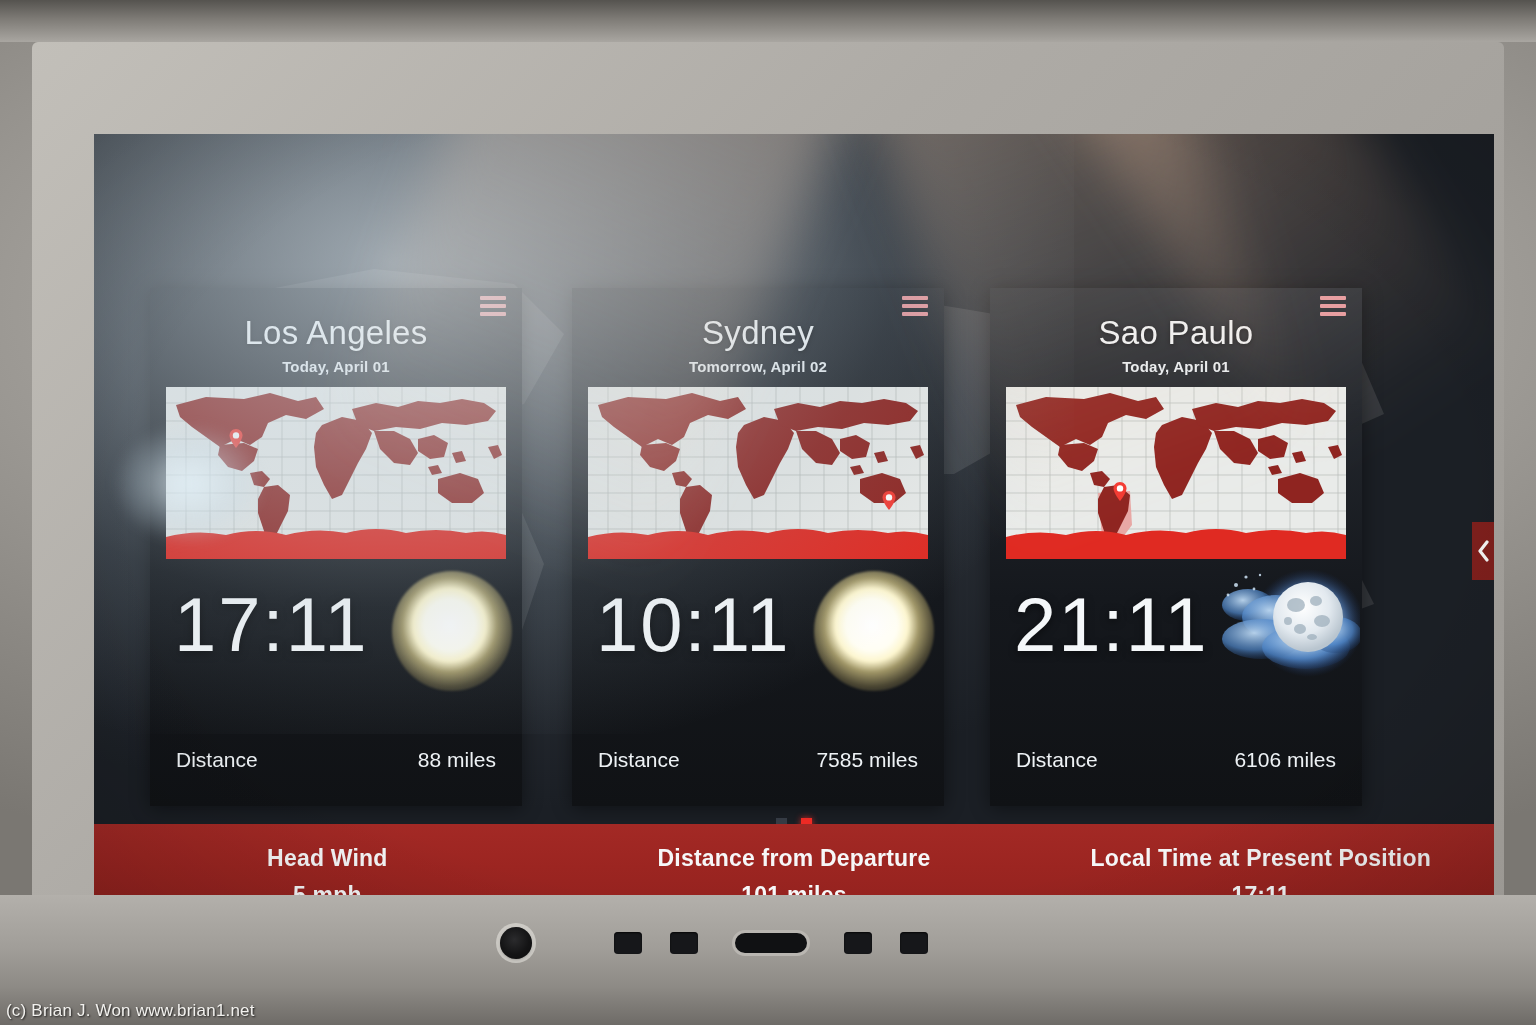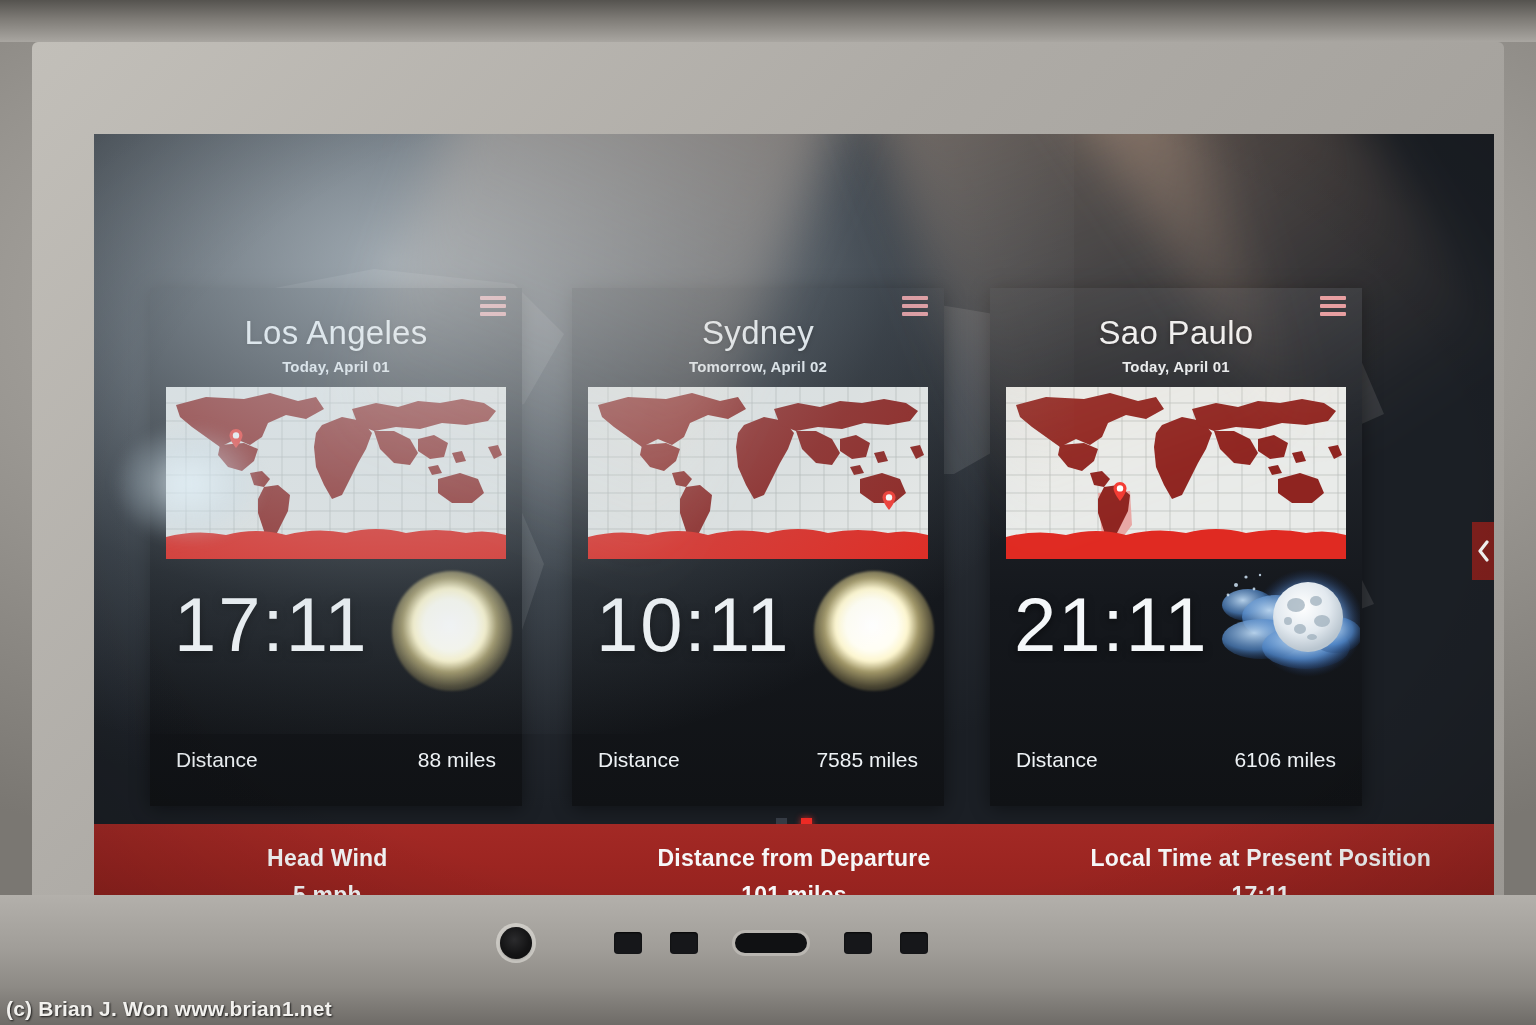--- a/index.html
+++ b/index.html
@@ -225,21 +225,21 @@
   #hw-usb {
     width: 78px; height: 26px; border-radius: 13px;
     background: #101113;
     border: 3px solid #b9b6b1;
     margin: 0 6px;
   }
 
   
   #watermark {
     position: absolute; left: 6px; bottom: 4px;
-    color: #f2f1ee; font-size: 21px; font-weight: 700;
+    color: #f2f1ee; font-size: 17px; font-weight: 400;
     text-shadow: 1px 1px 2px rgba(0,0,0,.75);
     letter-spacing: .2px;
   }
 </style>
 </head>
 <body>
 
 <div id="device">
   <div id="device-top-shadow"></div>
 

